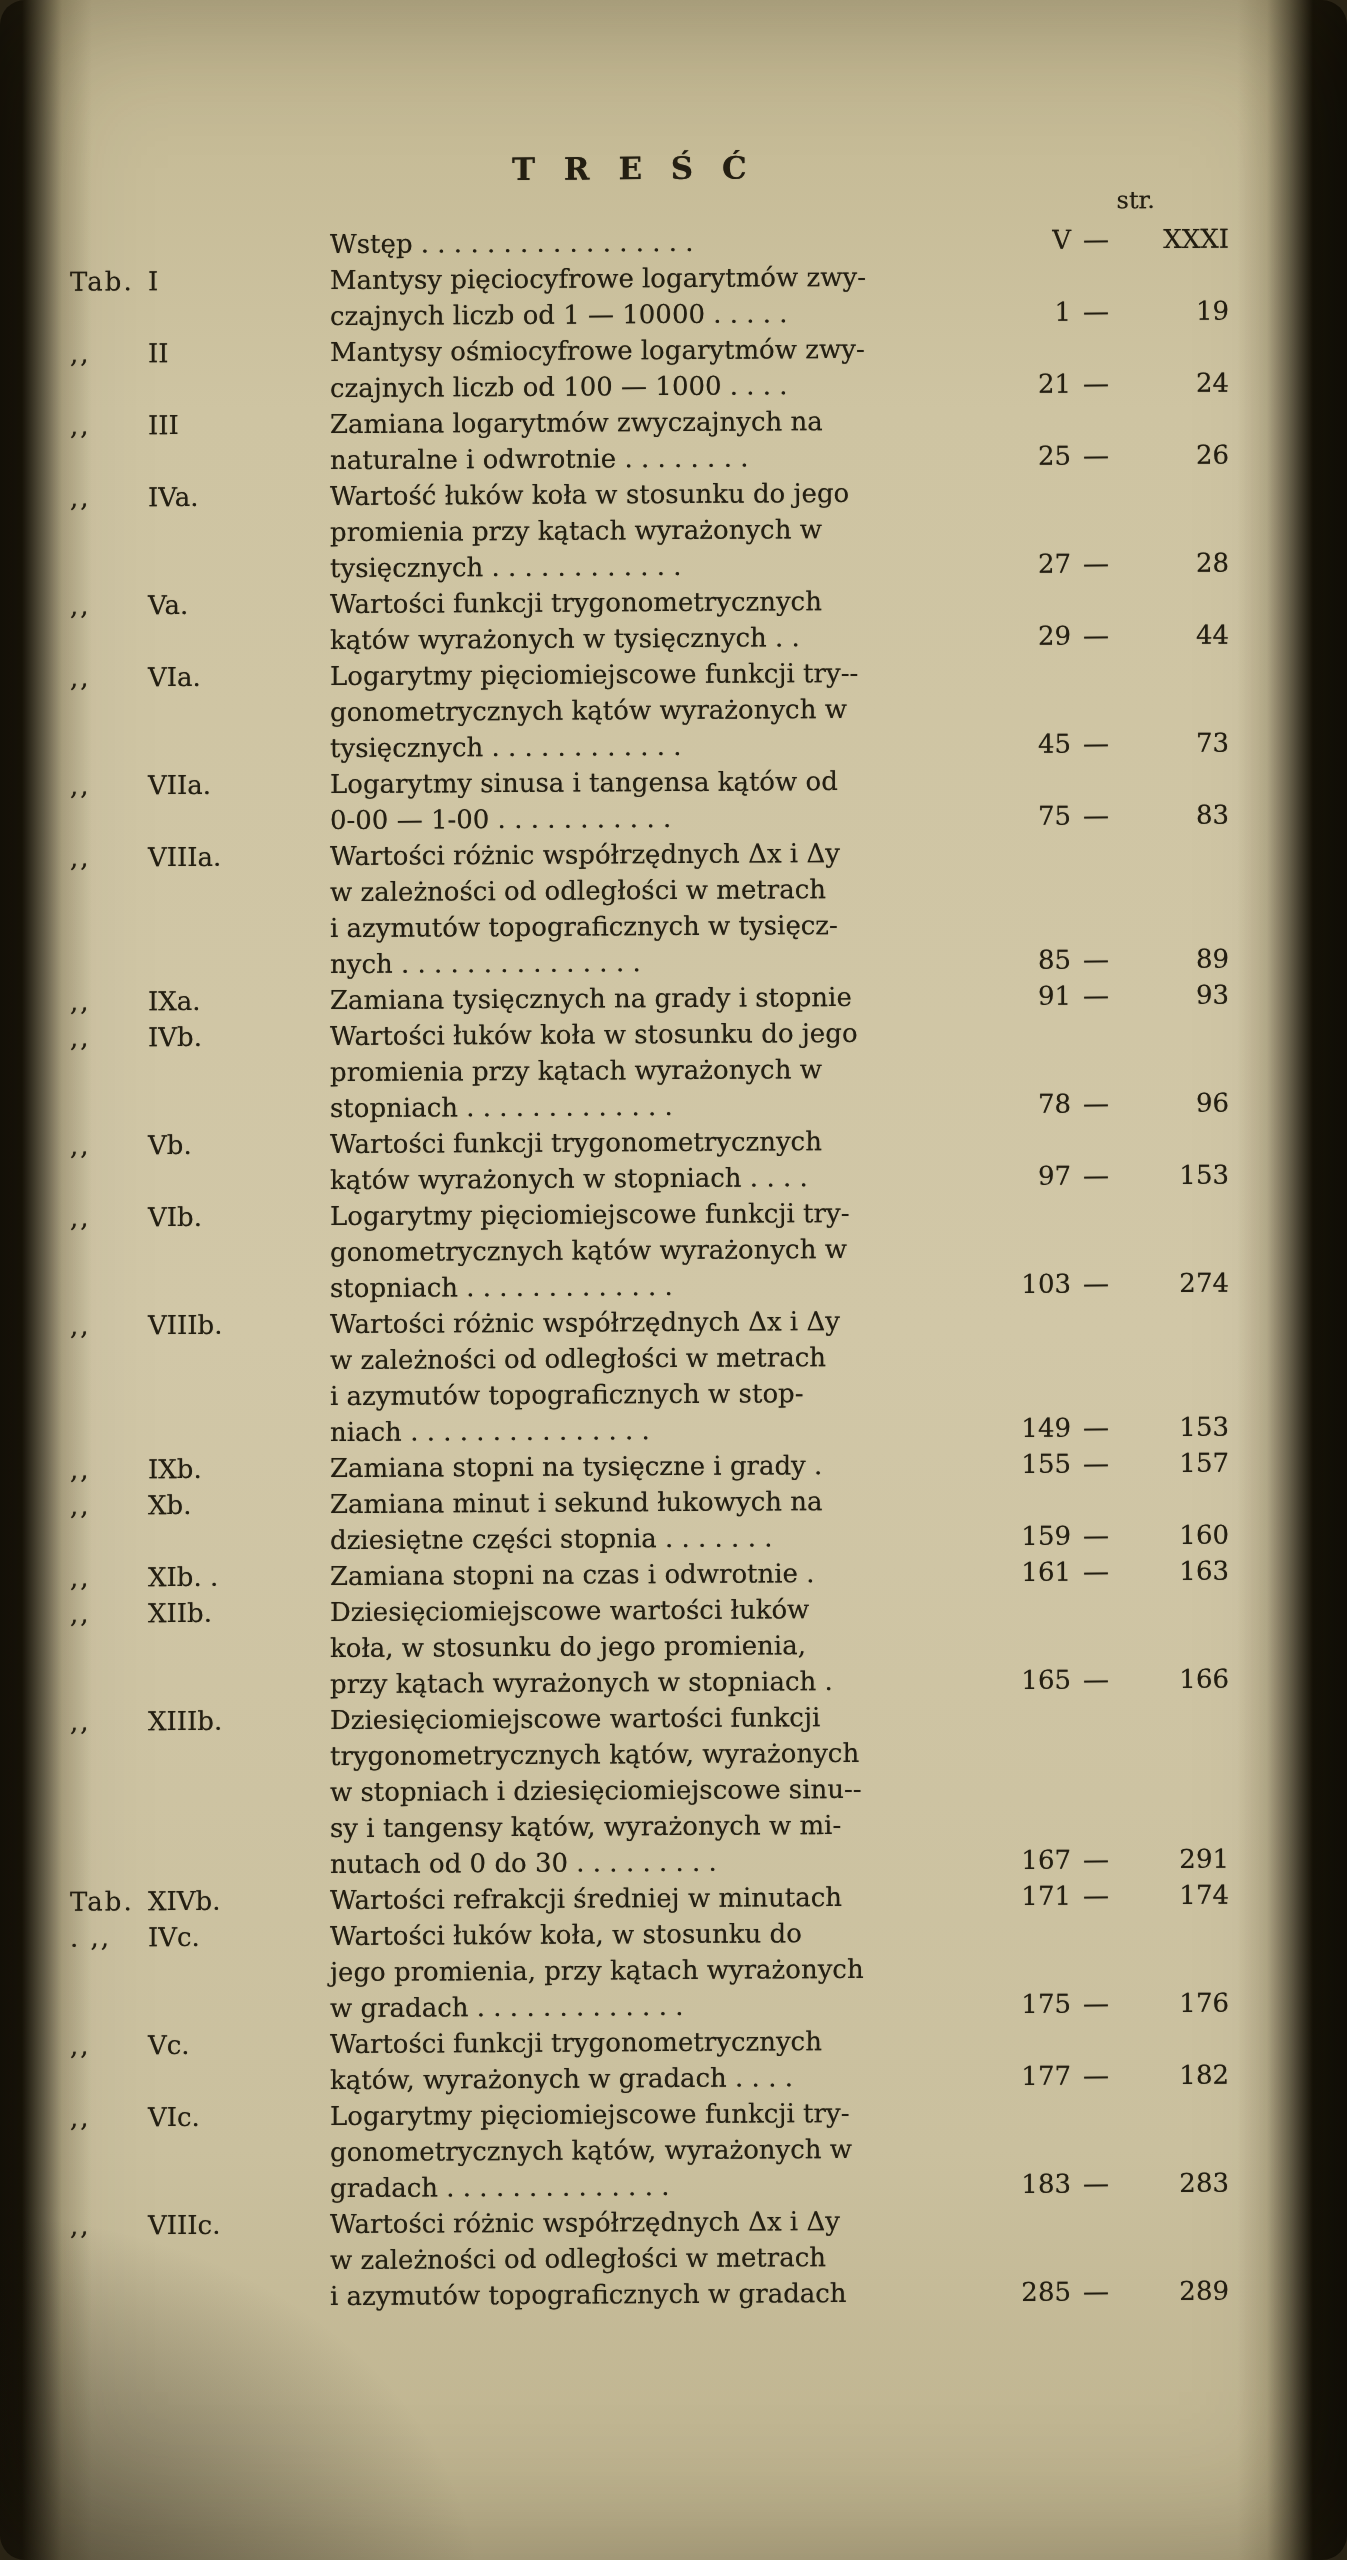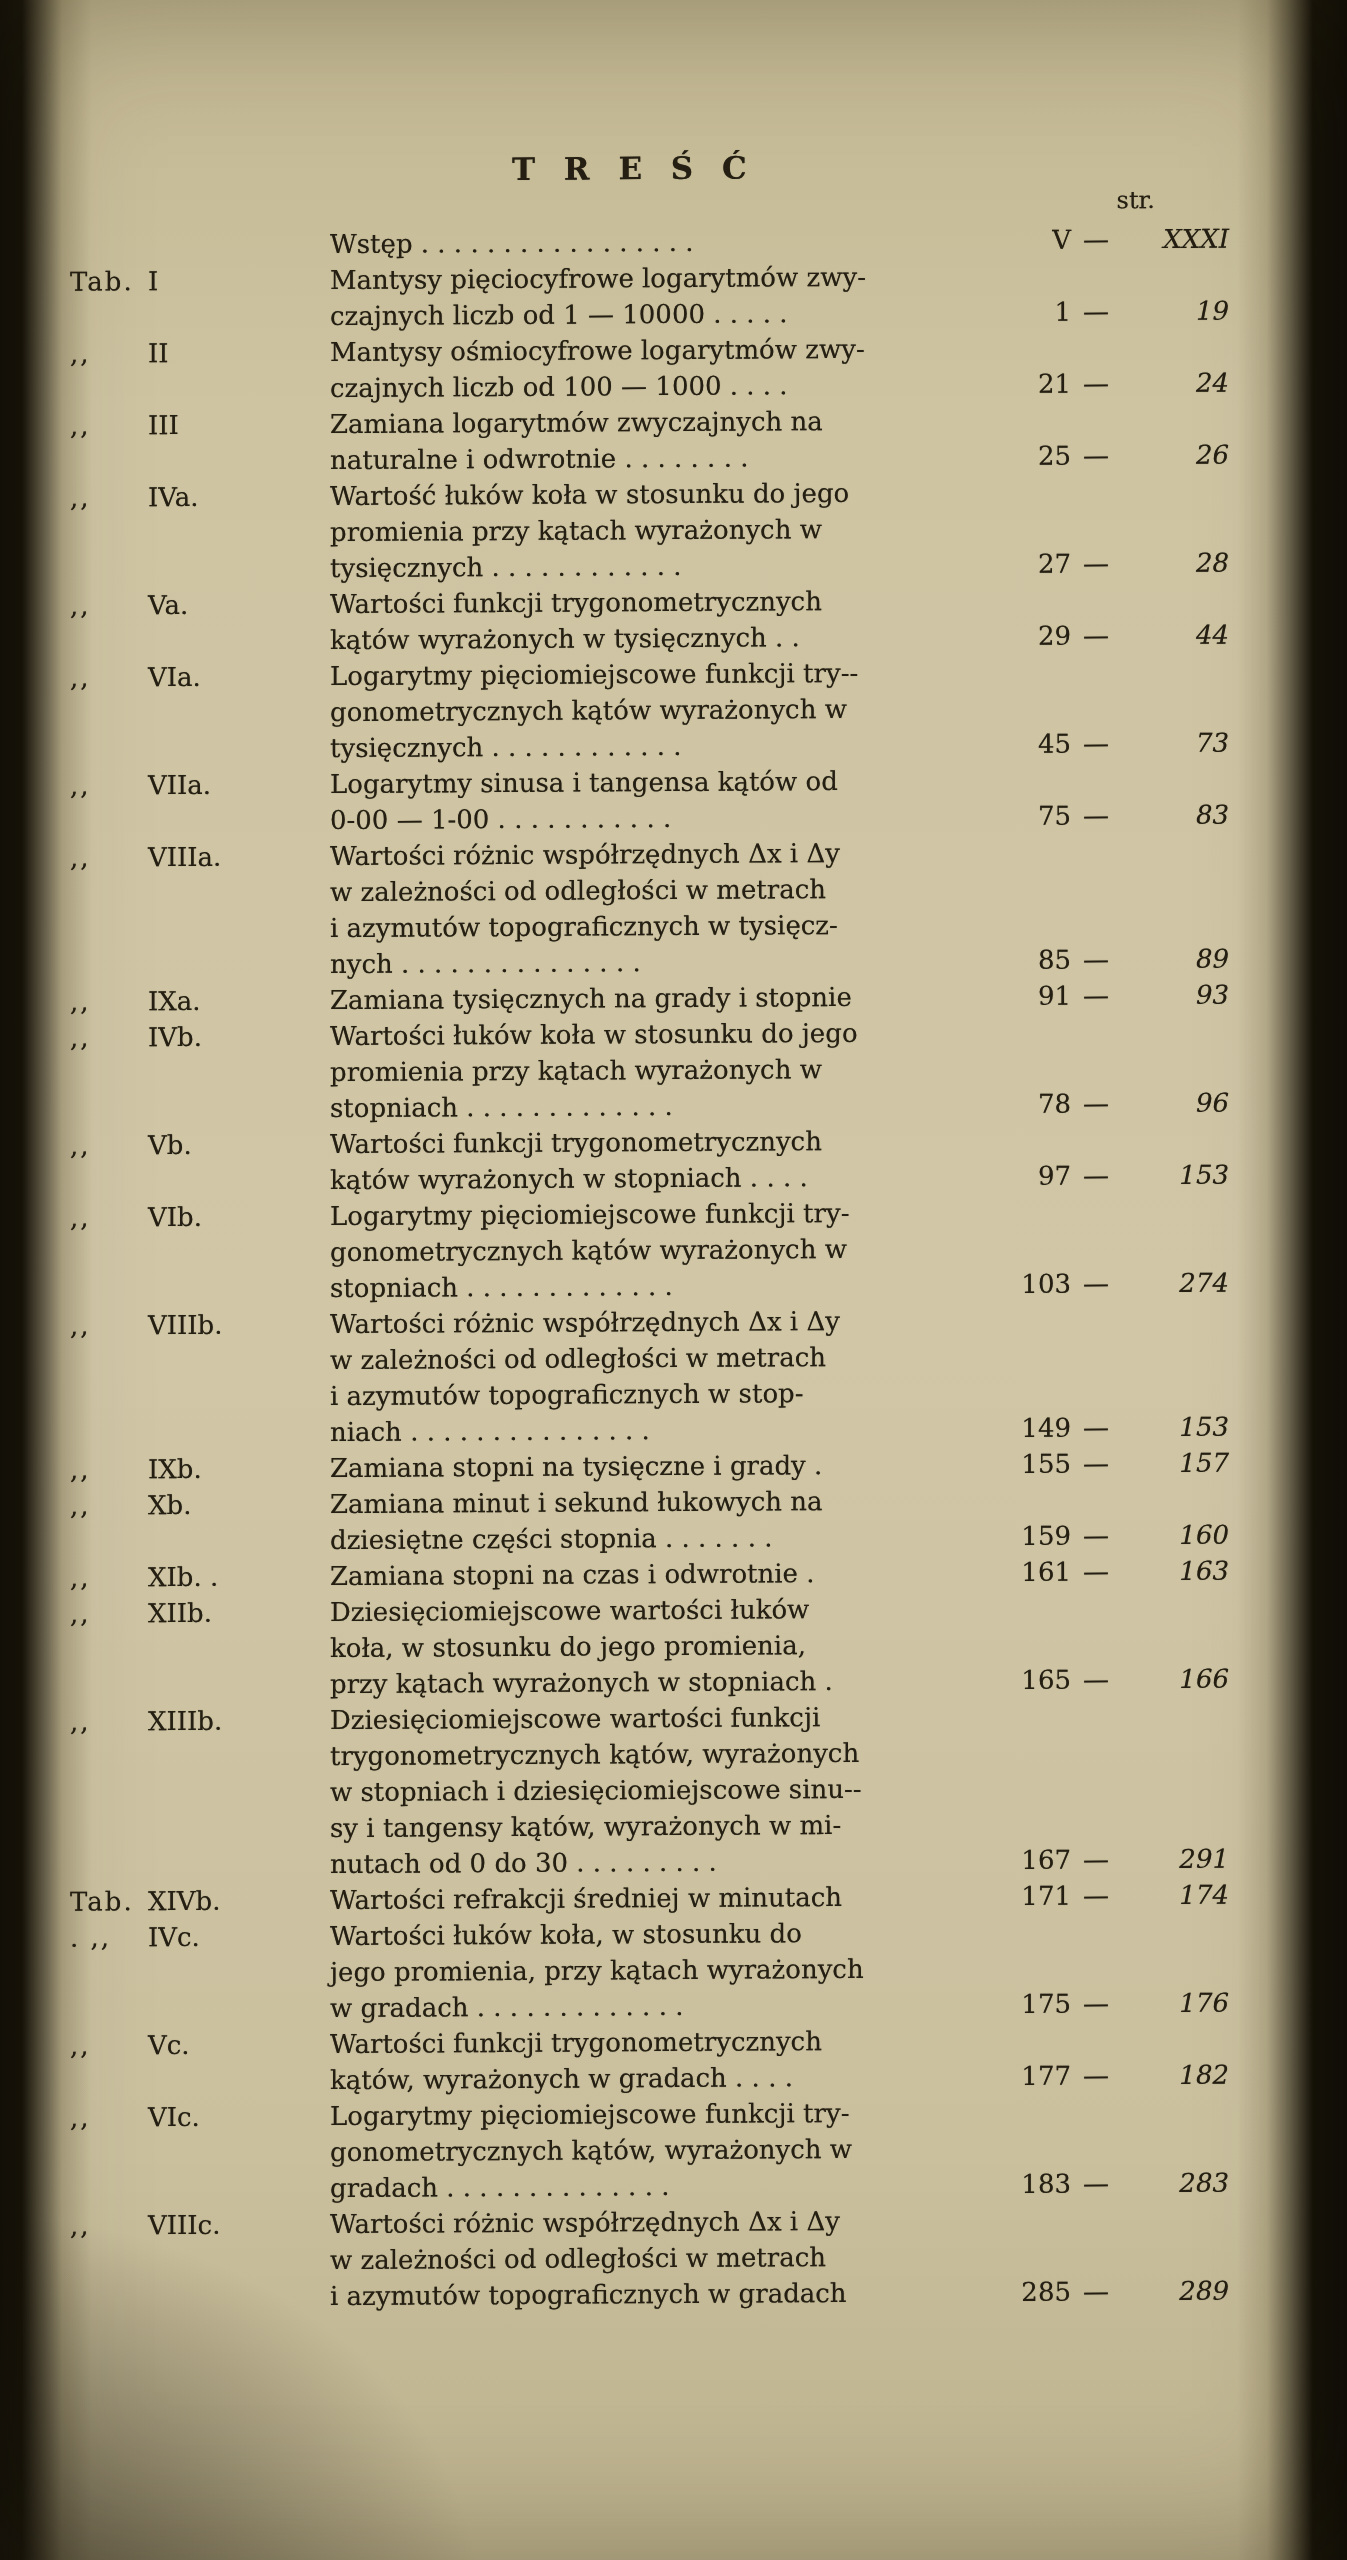--- a/index.html
+++ b/index.html
@@ -11,20 +11,21 @@
   }
   .scan {
     position: relative;
     width: 1347px; height: 2560px;
     color: #241f12;
     background:
       radial-gradient(ellipse 820px 640px at -2% 102%, rgba(18,15,8,0.6), rgba(18,15,8,0) 62%),
       linear-gradient(to right, #0f0d07 0px, #141108 22px, rgba(30,26,14,0.62) 42px, rgba(95,84,52,0.28) 62px, rgba(95,84,52,0) 92px),
       linear-gradient(to left, #0c0a05 0px, #131007 34px, rgba(32,27,14,0.55) 58px, rgba(95,84,52,0.22) 80px, rgba(95,84,52,0) 110px),
       linear-gradient(to bottom, #c2b791, #cec4a2 16%, #d1c7a7 52%, #cac09e 84%, #bcb18c 100%);
+    border-radius: 25px;
   }
   .scan::after {
     content: "";
     position: absolute; inset: 0;
     box-shadow: inset 0 0 140px rgba(40,32,14,0.35);
     pointer-events: none;
   }
   .content {
     position: absolute; inset: 0;
     transform: skewY(-0.35deg);
@@ -63,21 +64,21 @@
   .desc-col { flex: 0 0 620px; white-space: nowrap; }
   .desc-col .line { height: 36px; }
   .pages-col {
     margin-left: auto;
     display: flex;
     align-self: flex-end;
     white-space: nowrap;
   }
   .p-from { width: 96px; text-align: right; }
   .p-dash { width: 50px; text-align: center; }
-  .p-to { width: 108px; text-align: right; font-style: italic; }
+  .p-to { width: 108px; text-align: right; }
 </style>
 </head>
 <body>
 
 <div class="scan">
   <div class="content">
     <div class="title-row">T R E Ś Ć</div>
     <div class="str-row">str.</div>
     <div class="entries">
   <div class="entry">

